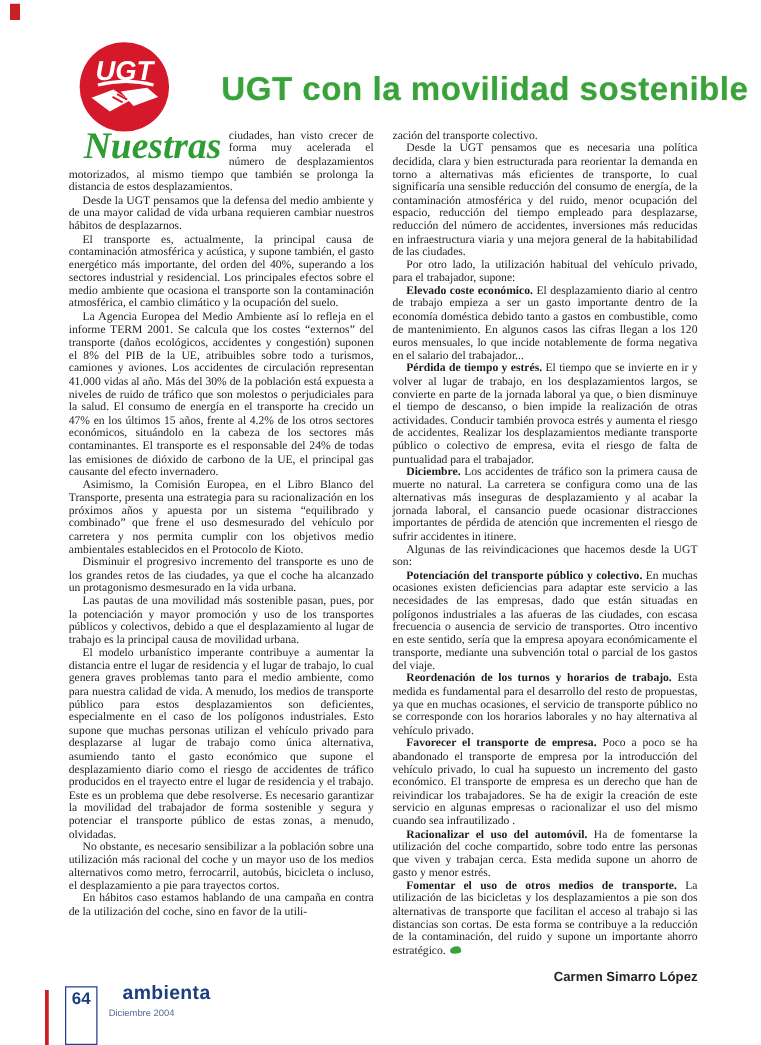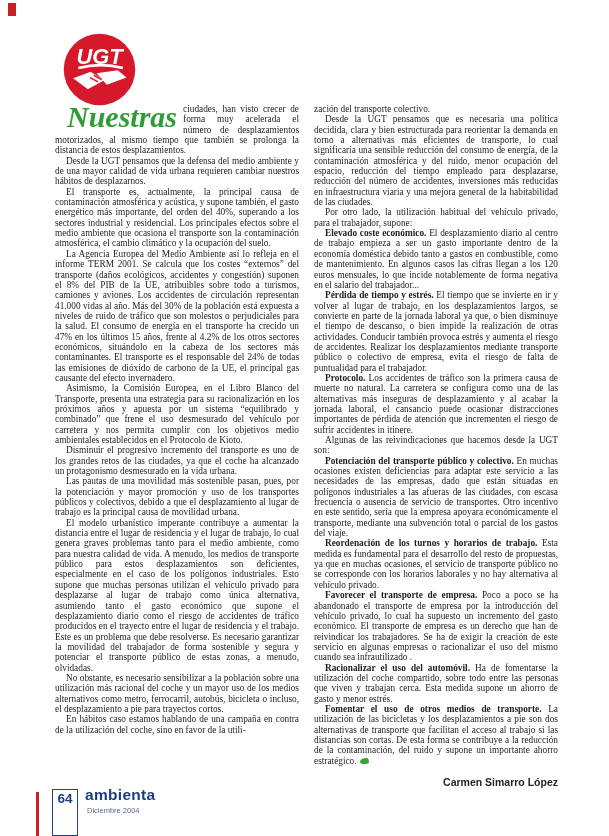--- a/index.html
+++ b/index.html
@@ -22,21 +22,21 @@
   .run-in{font-weight:bold;}
   .end-mark{display:inline-block;width:9px;height:6px;margin-left:3px;vertical-align:baseline;
             background:#3aa23a;border-radius:70% 30% 60% 40%/60% 70% 30% 40%;}
   .author{margin-top:10px;text-align:right;font-family:"Liberation Sans",sans-serif;}
   .author-name{font-size:10.5px;font-weight:bold;color:#242424;}
   .author-role{font-size:14px;font-style:italic;color:#4a4a4a;font-stretch:condensed;margin-top:48px;}
   .footer-box{position:absolute;left:52px;top:789px;width:26px;height:47px;box-sizing:border-box;
               border:1.5px solid #23418c;text-align:center;}
   .page-number{font-family:"Liberation Sans",sans-serif;font-weight:bold;font-size:13.5px;
                color:#1c3e80;margin-top:1px;}
-  .magazine{position:absolute;left:85px;top:786px;font-family:"Liberation Sans",sans-serif;
+  .magazine{position:absolute;left:98px;top:786px;font-family:"Liberation Sans",sans-serif;
             font-weight:bold;font-size:15.5px;color:#1c3e80;letter-spacing:.3px;}
   .issue-date{position:absolute;left:87px;top:806px;font-family:"Liberation Sans",sans-serif;
               font-size:7.5px;color:#5a6b96;text-align:right;}
 </style>
 </head>
 <body>
 
 <div class="page">
 
   <div class="crop-mark crop-top"></div>
@@ -51,20 +51,21 @@
         <path d="M14 62 L38 53 L56 65 L34 77 Z"></path>
         <path d="M46 55 L75 51 L87 61 L60 71 Z"></path>
       </g>
       <g stroke="#d6182b" stroke-width="2" fill="none">
         <path d="M37 61 l11 6"></path>
         <path d="M42 58 l11 6"></path>
       </g>
     </svg>
   </div>
 
+  <h1 class="title">UGT con la movilidad sostenible</h1>
 
   <main class="body-cols">
     <section class="col" id="left-col">
       <p class="para intro">
         <span class="lead-word">Nuestras</span><span>ciudades, han visto crecer de forma muy acelerada el número de desplazamientos motorizados, al mismo tiempo que también se prolonga la distancia de estos desplazamientos.</span>
       </p>
 
     <p class="para">Desde la UGT pensamos que la defensa del medio ambiente y de una mayor calidad de vida urbana requieren cambiar nuestros hábitos de desplazarnos.</p>
         <p class="para">El transporte es, actualmente, la principal causa de contaminación atmosférica y acústica, y supone también, el gasto energético más importante, del orden del 40%, superando a los sectores industrial y residencial. Los principales efectos sobre el medio ambiente que ocasiona el transporte son la contaminación atmosférica, el cambio climático y la ocupación del suelo.</p>
         <p class="para">La Agencia Europea del Medio Ambiente así lo refleja en el informe TERM 2001. Se calcula que los costes “externos” del transporte (daños ecológicos, accidentes y congestión) suponen el 8% del PIB de la UE, atribuibles sobre todo a turismos, camiones y aviones. Los accidentes de circulación representan 41.000 vidas al año. Más del 30% de la población está expuesta a niveles de ruido de tráfico que son molestos o perjudiciales para la salud. El consumo de energía en el transporte ha crecido un 47% en los últimos 15 años, frente al 4.2% de los otros sectores económicos, situándolo en la cabeza de los sectores más contaminantes. El transporte es el responsable del 24% de todas las emisiones de dióxido de carbono de la UE, el principal gas causante del efecto invernadero.</p>
@@ -76,21 +77,21 @@
         <p class="para">En hábitos caso estamos hablando de una campaña en contra de la utilización del coche, sino en favor de la utili-</p>
       </section>
 
     <section class="col">
       <div id="right-paras">
           <p class="para no-indent">zación del transporte colectivo.</p>
           <p class="para">Desde la UGT pensamos que es necesaria una política decidida, clara y bien estructurada para reorientar la demanda en torno a alternativas más eficientes de transporte, lo cual significaría una sensible reducción del consumo de energía, de la contaminación atmosférica y del ruido, menor ocupación del espacio, reducción del tiempo empleado para desplazarse, reducción del número de accidentes, inversiones más reducidas en infraestructura viaria y una mejora general de la habitabilidad de las ciudades.</p>
           <p class="para">Por otro lado, la utilización habitual del vehículo privado, para el trabajador, supone:</p>
           <p class="para"><b class="run-in">Elevado coste económico. </b>El desplazamiento diario al centro de trabajo empieza a ser un gasto importante dentro de la economía doméstica debido tanto a gastos en combustible, como de mantenimiento. En algunos casos las cifras llegan a los 120 euros mensuales, lo que incide notablemente de forma negativa en el salario del trabajador...</p>
           <p class="para"><b class="run-in">Pérdida de tiempo y estrés. </b>El tiempo que se invierte en ir y volver al lugar de trabajo, en los desplazamientos largos, se convierte en parte de la jornada laboral ya que, o bien disminuye el tiempo de descanso, o bien impide la realización de otras actividades. Conducir también provoca estrés y aumenta el riesgo de accidentes. Realizar los desplazamientos mediante transporte público o colectivo de empresa, evita el riesgo de falta de puntualidad para el trabajador.</p>
-          <p class="para"><b class="run-in">Protocolo. </b>Los accidentes de tráfico son la primera causa de muerte no natural. La carretera se configura como una de las alternativas más inseguras de desplazamiento y al acabar la jornada laboral, el cansancio puede ocasionar distracciones importantes de pérdida de atención que incrementen el riesgo de sufrir accidentes in itinere.</p>
+          <p class="para"><b class="run-in">Diciembre. </b>Los accidentes de tráfico son la primera causa de muerte no natural. La carretera se configura como una de las alternativas más inseguras de desplazamiento y al acabar la jornada laboral, el cansancio puede ocasionar distracciones importantes de pérdida de atención que incrementen el riesgo de sufrir accidentes in itinere.</p>
           <p class="para">Algunas de las reivindicaciones que hacemos desde la UGT son:</p>
           <p class="para"><b class="run-in">Potenciación del transporte público y colectivo. </b>En muchas ocasiones existen deficiencias para adaptar este servicio a las necesidades de las empresas, dado que están situadas en polígonos industriales a las afueras de las ciudades, con escasa frecuencia o ausencia de servicio de transportes. Otro incentivo en este sentido, sería que la empresa apoyara económicamente el transporte, mediante una subvención total o parcial de los gastos del viaje.</p>
           <p class="para"><b class="run-in">Reordenación de los turnos y horarios de trabajo. </b>Esta medida es fundamental para el desarrollo del resto de propuestas, ya que en muchas ocasiones, el servicio de transporte público no se corresponde con los horarios laborales y no hay alternativa al vehículo privado.</p>
           <p class="para"><b class="run-in">Favorecer el transporte de empresa. </b>Poco a poco se ha abandonado el transporte de empresa por la introducción del vehículo privado, lo cual ha supuesto un incremento del gasto económico. El transporte de empresa es un derecho que han de reivindicar los trabajadores. Se ha de exigir la creación de este servicio en algunas empresas o racionalizar el uso del mismo cuando sea infrautilizado .</p>
           <p class="para"><b class="run-in">Racionalizar el uso del automóvil. </b>Ha de fomentarse la utilización del coche compartido, sobre todo entre las personas que viven y trabajan cerca. Esta medida supone un ahorro de gasto y menor estrés.</p>
           <p class="para"><b class="run-in">Fomentar el uso de otros medios de transporte. </b>La utilización de las bicicletas y los desplazamientos a pie son dos alternativas de transporte que facilitan el acceso al trabajo si las distancias son cortas. De esta forma se contribuye a la reducción de la contaminación, del ruido y supone un importante ahorro estratégico.<span class="end-mark"></span></p>
         </div>
       <div class="author">
         <div class="author-name">Carmen Simarro López</div>
         <div class="author-role">Secretària de Medi Ambient i Salut Laboral UGT de Catalunya</div>

